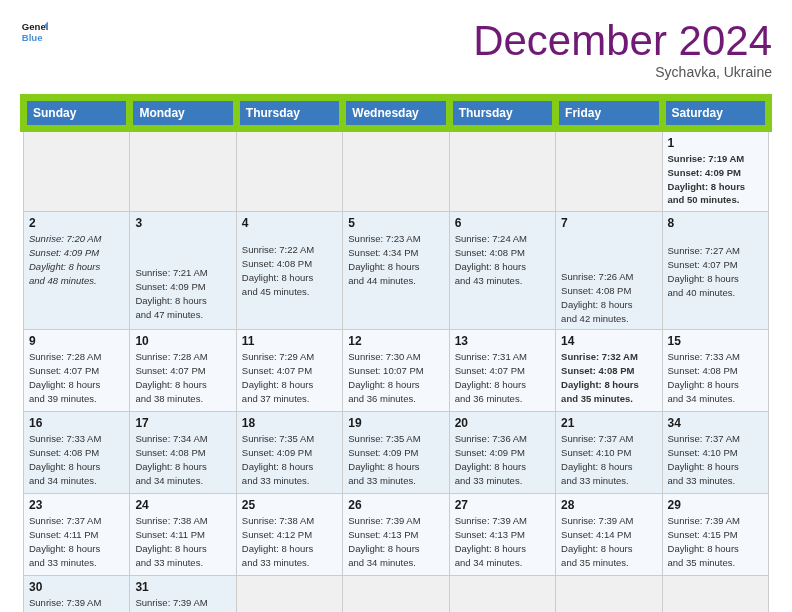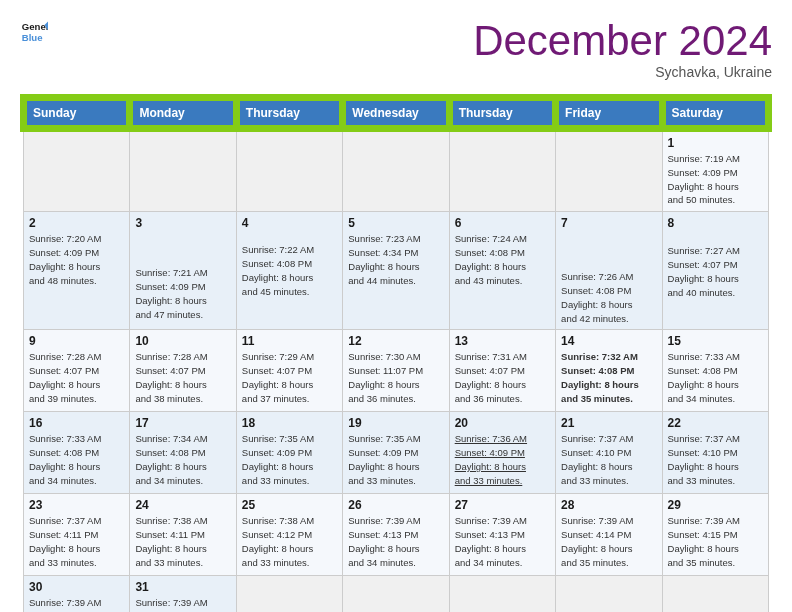--- a/index.html
+++ b/index.html
@@ -118,30 +118,30 @@
     <tbody id="tbody">
         <tr>
           <td class="empty"></td>
           <td class="empty"></td>
           <td class="empty"></td>
           <td class="empty"></td>
           <td class="empty"></td>
           <td class="empty"></td>
           <td>
             <span class="day-num">1</span>
-            <div class="day-detail" style="white-space: pre-line;">Sunrise: 7:19 AM
+            <div class="day-detail" style="white-space: pre-line; font-weight: bold;">Sunrise: 7:19 AM
 Sunset: 4:09 PM
 Daylight: 8 hours
 and 50 minutes.</div>
           </td>
         </tr>
         <tr>
           <td>
             <span class="day-num">2</span>
-            <div class="day-detail" style="white-space: pre-line;">Sunrise: 7:20 AM
+            <div class="day-detail" style="white-space: pre-line; font-style: italic;">Sunrise: 7:20 AM
 Sunset: 4:09 PM
 Daylight: 8 hours
 and 48 minutes.</div>
           </td>
           <td>
             <span class="day-num">3</span>
             <div class="day-detail" style="white-space: pre-line; margin-top: 36px;">Sunrise: 7:21 AM
 Sunset: 4:09 PM
 Daylight: 8 hours
 and 47 minutes.</div>
@@ -200,21 +200,21 @@
           <td>
             <span class="day-num">11</span>
             <div class="day-detail" style="white-space: pre-line;">Sunrise: 7:29 AM
 Sunset: 4:07 PM
 Daylight: 8 hours
 and 37 minutes.</div>
           </td>
           <td>
             <span class="day-num">12</span>
             <div class="day-detail" style="white-space: pre-line;">Sunrise: 7:30 AM
-Sunset: 11:07 PM
+Sunset: 10:07 PM
 Daylight: 8 hours
 and 36 minutes.</div>
           </td>
           <td>
             <span class="day-num">13</span>
             <div class="day-detail" style="white-space: pre-line;">Sunrise: 7:31 AM
 Sunset: 4:07 PM
 Daylight: 8 hours
 and 36 minutes.</div>
           </td>
@@ -257,34 +257,34 @@
           </td>
           <td>
             <span class="day-num">19</span>
             <div class="day-detail" style="white-space: pre-line;">Sunrise: 7:35 AM
 Sunset: 4:09 PM
 Daylight: 8 hours
 and 33 minutes.</div>
           </td>
           <td>
             <span class="day-num">20</span>
-            <div class="day-detail" style="white-space: pre-line; text-decoration: underline;">Sunrise: 7:36 AM
+            <div class="day-detail" style="white-space: pre-line;">Sunrise: 7:36 AM
 Sunset: 4:09 PM
 Daylight: 8 hours
 and 33 minutes.</div>
           </td>
           <td>
             <span class="day-num">21</span>
             <div class="day-detail" style="white-space: pre-line;">Sunrise: 7:37 AM
 Sunset: 4:10 PM
 Daylight: 8 hours
 and 33 minutes.</div>
           </td>
           <td>
-            <span class="day-num">22</span>
+            <span class="day-num">34</span>
             <div class="day-detail" style="white-space: pre-line;">Sunrise: 7:37 AM
 Sunset: 4:10 PM
 Daylight: 8 hours
 and 33 minutes.</div>
           </td>
         </tr>
         <tr>
           <td>
             <span class="day-num">23</span>
             <div class="day-detail" style="white-space: pre-line;">Sunrise: 7:37 AM

